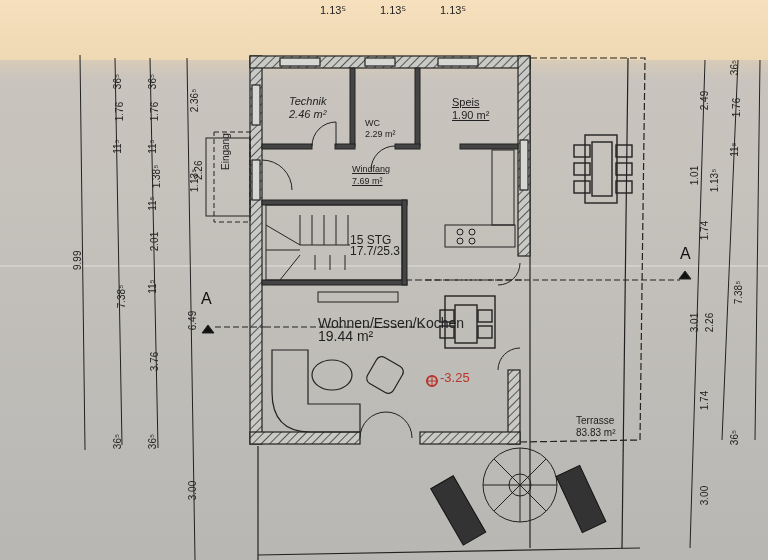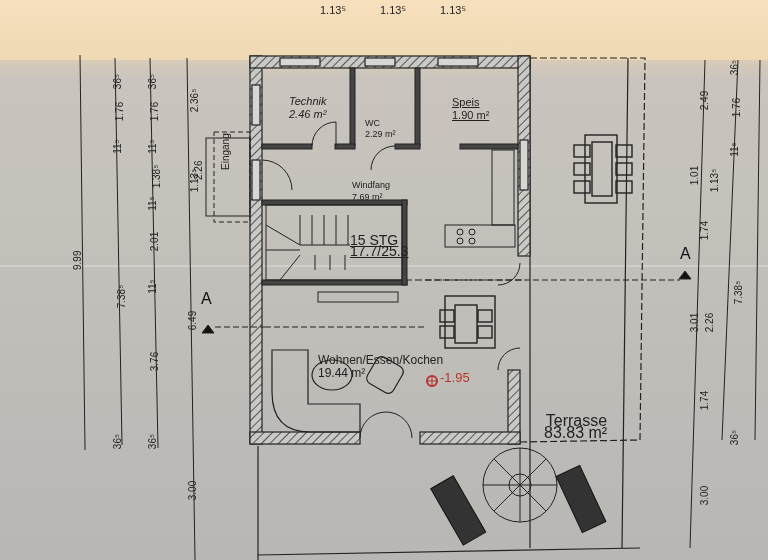--- a/index.html
+++ b/index.html
@@ -183,42 +183,42 @@
   <div>2.46 m²</div>
 </div>
 <div style="position:absolute;left:365px;top:118px;font-size:9px;color:#222;line-height:11px;">
   <div>WC</div>
   <div>2.29 m²</div>
 </div>
 <div style="position:absolute;left:452px;top:96px;font-size:11px;color:#222;line-height:13px;text-decoration:underline;">
   <div>Speis</div>
   <div>1.90 m²</div>
 </div>
-<div style="position:absolute;left:352px;top:179px;font-size:9px;color:#222;line-height:12px;">
+<div style="position:absolute;left:352px;top:163px;font-size:9px;color:#222;line-height:12px;text-decoration:underline;">
   <div>Windfang</div>
   <div>7.69 m²</div>
 </div>
-<div style="position:absolute;left:318px;top:354px;font-size:12px;color:#222;line-height:13px;">
+<div style="position:absolute;left:318px;top:317px;font-size:14px;color:#222;line-height:13px;">
   <div>Wohnen/Essen/Kochen</div>
   <div>19.44 m²</div>
 </div>
-<div style="position:absolute;left:544px;top:415px;font-size:16px;color:#222;line-height:12px;text-align:right;">
+<div style="position:absolute;left:576px;top:415px;font-size:10px;color:#222;line-height:12px;">
   <div>Terrasse</div>
   <div>83.83 m²</div>
 </div>
 
 <div style="position:absolute;left:220px;top:170px;font-size:10px;color:#222;transform:rotate(-90deg);transform-origin:left top;">Eingang</div>
 <div style="position:absolute;left:193px;top:180px;font-size:10px;color:#222;transform:rotate(-90deg);transform-origin:left top;">2.26</div>
 
-<div style="position:absolute;left:350px;top:235px;font-size:14px;color:#222;line-height:11px;text-decoration:underline;">
+<div style="position:absolute;left:350px;top:235px;font-size:12px;color:#222;line-height:11px;">
   <div>15 STG</div>
   <div>17.7/25.3</div>
 </div>
 
-<div style="position:absolute;left:440px;top:370px;font-size:13px;color:#b8352c;">-1.95</div>
+<div style="position:absolute;left:440px;top:370px;font-size:13px;color:#b8352c;">-3.25</div>
 
 <div style="position:absolute;left:201px;top:290px;font-size:16px;color:#111;">A</div>
 <div style="position:absolute;left:680px;top:245px;font-size:16px;color:#111;">A</div>
 
 <div style="position:absolute;left:72px;top:270px;font-size:10px;color:#222;transform:rotate(-90deg);transform-origin:left top;">
   <span>9.99</span>
 </div>
 <div style="position:absolute;left:110px;top:76px;font-size:10px;color:#222;">
   <div style="position:absolute;top:0;transform:rotate(-90deg);">36⁵</div>
   <div style="position:absolute;top:30px;transform:rotate(-90deg);">1.76</div>

